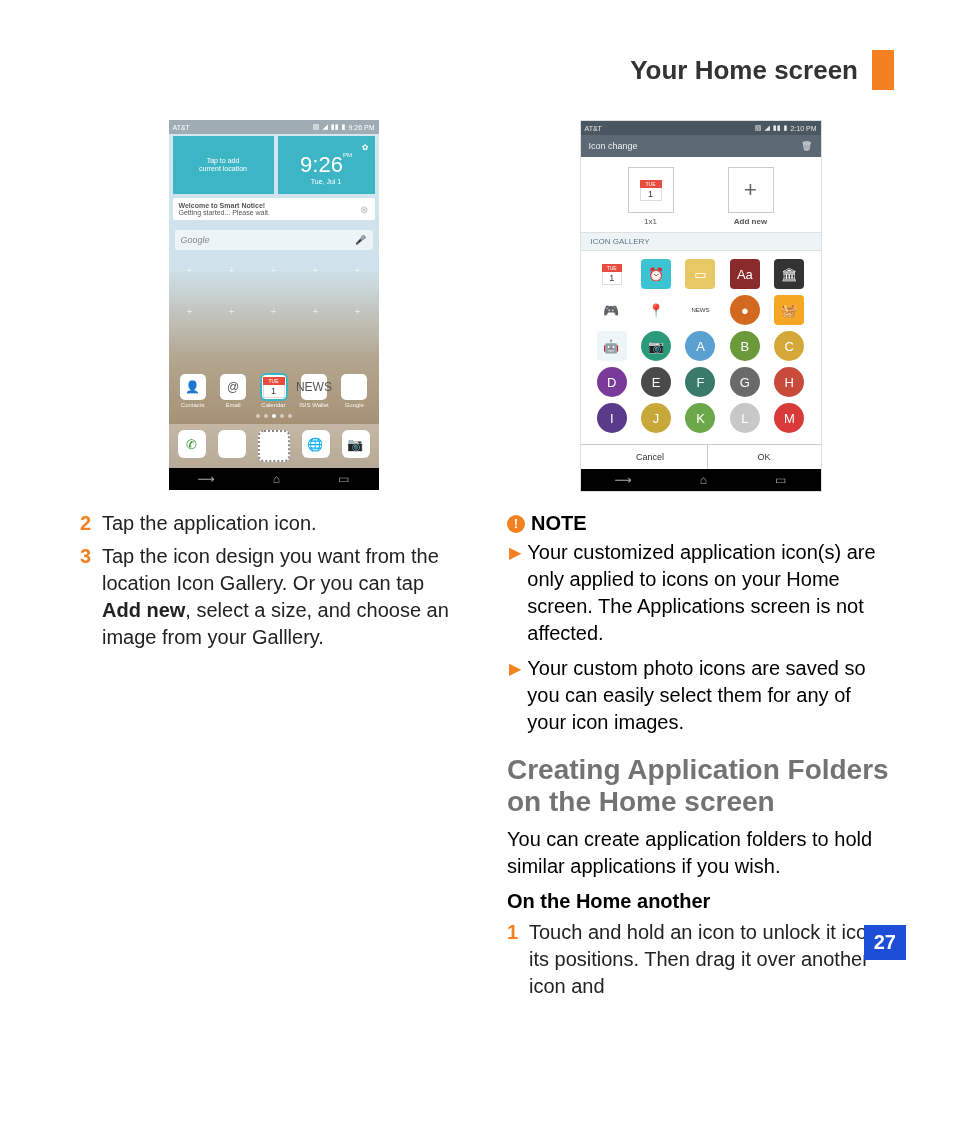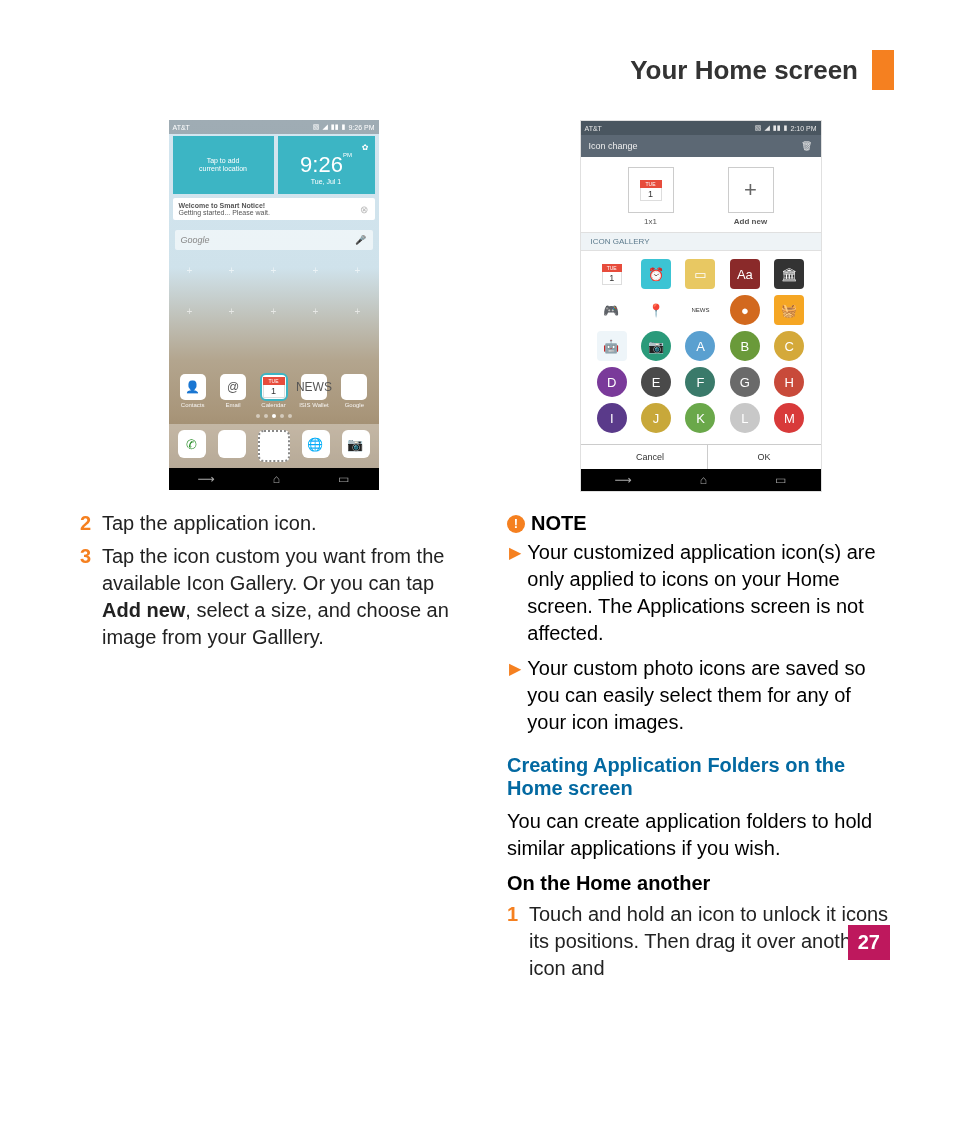--- a/index.html
+++ b/index.html
@@ -269,45 +269,45 @@
     gap:6px;
     font-size:20px;
     line-height:1.35;
     margin-bottom:8px;
     padding-left:2px;
     font-stretch: condensed;
   }
   .bullet .arrow { color:#f58020; font-size:16px; margin-top:3px;}
   .bullet .txt { flex:1;}
   h2.orange {
-    color:#0369a1;
-    font-size:20px;
+    color:#737373;
+    font-size:28px;
     font-weight:bold;
     font-family:'Arial Narrow', Arial, sans-serif;
     font-stretch:condensed;
     line-height:1.15;
     margin:18px 0 8px;
   }
   .para {
     font-size:20px;
     line-height:1.35;
     margin-bottom:10px;
     font-stretch:condensed;
   }
   .subhead {
     font-weight:bold;
     font-size:20px;
     margin:6px 0;
     font-stretch:condensed;
   }
   .pagenum {
     position:absolute;
-    right:64px;
+    right:48px;
     bottom:36px;
-    background:#be185d;
+    background:#1d4ed8;
     color:#fff;
     font-weight:bold;
     font-size:20px;
     padding:6px 10px;
   }
   
   .t-contacts{background:#fff;color:#666;}
   .t-email{background:#f5c242;color:#333;}
   .t-cal{background:#fff;}
   .t-isis{background:#6a3fb0;color:#fff;font-size:7px;}
@@ -433,21 +433,21 @@
         </div>
       </div>
 
       <div class="step">
         <span class="num">2</span>
         <span class="txt">Tap the application icon.</span>
       </div>
       <div class="step">
         <span class="num">3</span>
         <span class="txt">
-          <span>Tap the icon custom you want from the available Icon Gallery. Or you can tap </span><b>Add new</b><span>, select a size, and choose an image from your Galllery.</span>
+          <span>Tap the icon design you want from the location Icon Gallery. Or you can tap </span><b>Add new</b><span>, select a size, and choose an image from your Galllery.</span>
         </span>
       </div>
     </div>
 
     <div class="col">
       <div class="screenshot-wrap">
         <div class="phone2">
           <div class="statusbar">
             <span>AT&amp;T</span>
             <span class="right">

